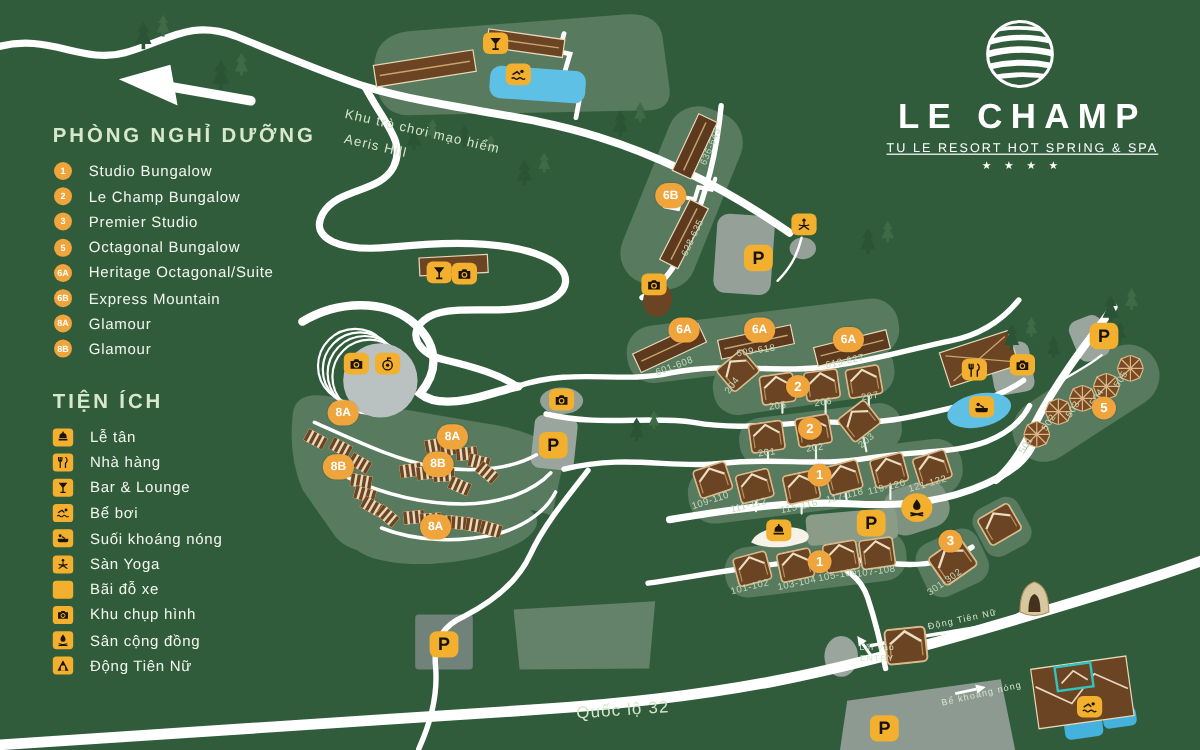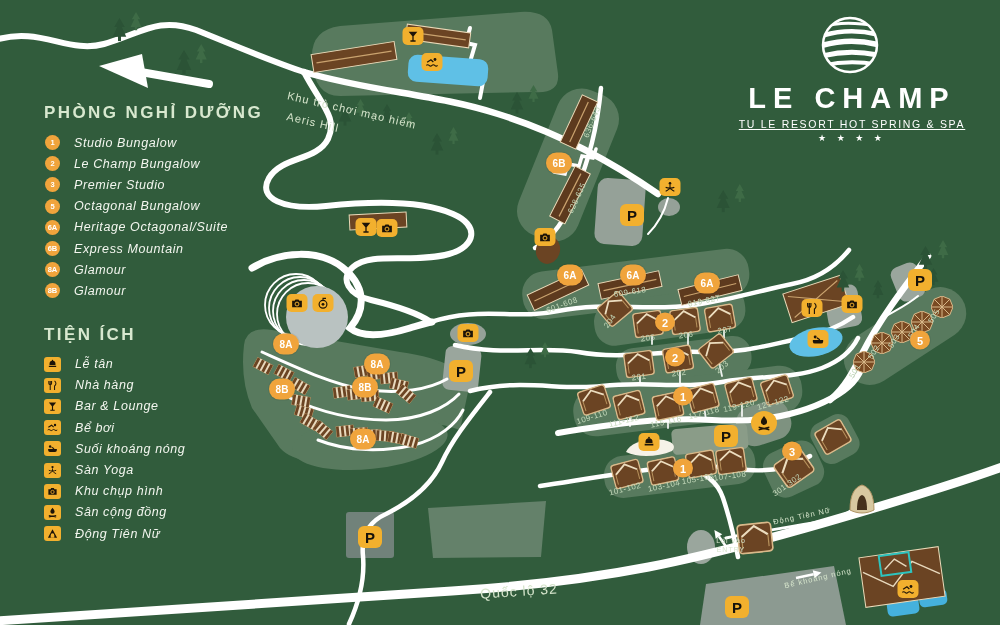--- a/index.html
+++ b/index.html
@@ -9,21 +9,21 @@
   
   #legend{position:absolute;left:42px;top:103px;width:250px;}
   .lg-head{font-size:17px;font-weight:bold;letter-spacing:2.4px;color:#d8e8cf;margin:0 0 9px 2px;line-height:20px;}
   .lg-head.fac{margin-top:23px;}
   .lg-row{display:flex;align-items:center;height:21.2px;}
   .lg-badge{width:15px;height:15px;border-radius:50%;background:#f0a43c;color:#fff;font-size:7.5px;font-weight:bold;
             display:flex;align-items:center;justify-content:center;margin:0 0 0 3px;flex:0 0 15px;}
   .lg-ic{width:17px;height:15px;border-radius:3px;background:#f2b02e;display:flex;align-items:center;justify-content:center;
          margin-left:2px;flex:0 0 17px;}
   .lg-ic svg{width:11px;height:11px;}
-  .lg-label{color:#f3f6ef;font-size:12.5px;letter-spacing:.6px;margin-left:14px;white-space:nowrap;font-style:italic;}
+  .lg-label{color:#f3f6ef;font-size:12.5px;letter-spacing:.6px;margin-left:14px;white-space:nowrap;}
   
   #logo{position:absolute;left:852px;top:10px;transform:translateX(-50%);text-align:center;color:#fff;}
   #logo .title{font-size:29px;font-weight:bold;letter-spacing:7px;margin-top:72px;white-space:nowrap;}
   #logo .tagline{font-size:10.5px;letter-spacing:1.7px;margin-top:3px;white-space:nowrap;text-decoration:underline;}
   #logo .stars{font-size:9px;letter-spacing:4px;margin-top:3px;}
   
   #marker-layer,#label-layer{position:absolute;left:0;top:0;width:1000px;height:625px;pointer-events:none;}
   .cmarker{position:absolute;transform:translate(-50%,-50%);width:20px;height:19px;border-radius:50%;
            background:#f0a43c;color:#fff;font-weight:bold;font-size:11px;display:flex;align-items:center;justify-content:center;
            pointer-events:auto;box-shadow:0 0 0 1px rgba(0,0,0,.06);}
@@ -472,20 +472,28 @@
           </span>
           <span class="lg-label">Suối khoáng nóng</span>
         </div>
         <div class="lg-row">
           <span class="lg-ic">
             <svg viewBox="0 0 24 24">
               <use href="#sym-yoga"></use>
             </svg>
           </span>
           <span class="lg-label">Sàn Yoga</span>
+        </div>
+        <div class="lg-row">
+          <span class="lg-ic">
+            <svg viewBox="0 0 24 24">
+              <use href="#undefined"></use>
+            </svg>
+          </span>
+          <span class="lg-label">Bãi đỗ xe</span>
         </div>
         <div class="lg-row">
           <span class="lg-ic">
             <svg viewBox="0 0 24 24">
               <use href="#sym-cam"></use>
             </svg>
           </span>
           <span class="lg-label">Khu chụp hình</span>
         </div>
         <div class="lg-row">

